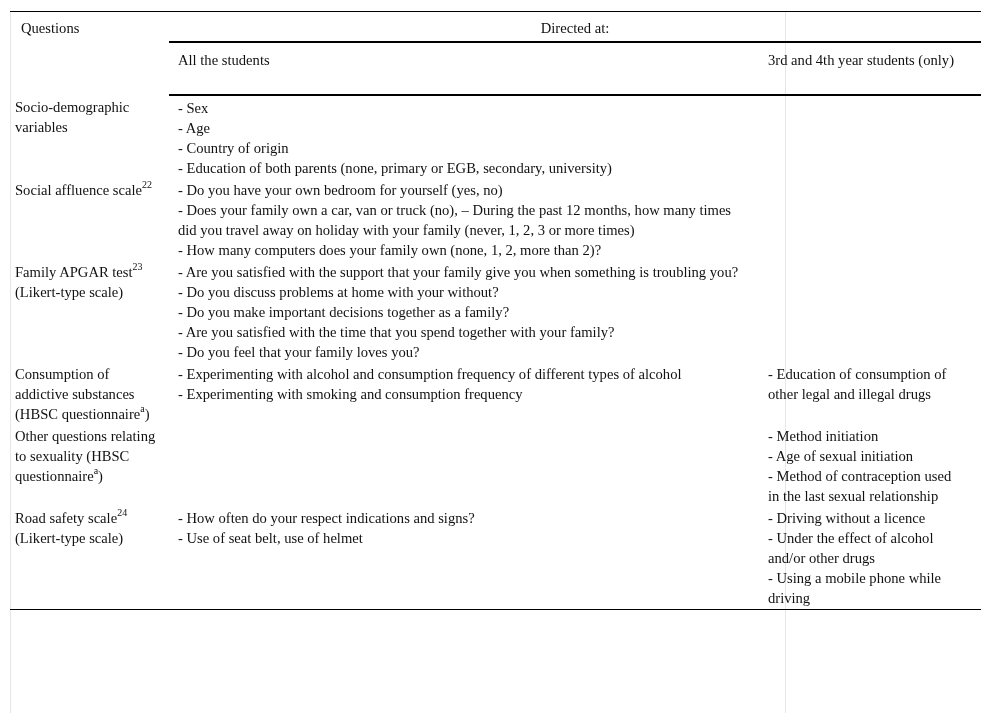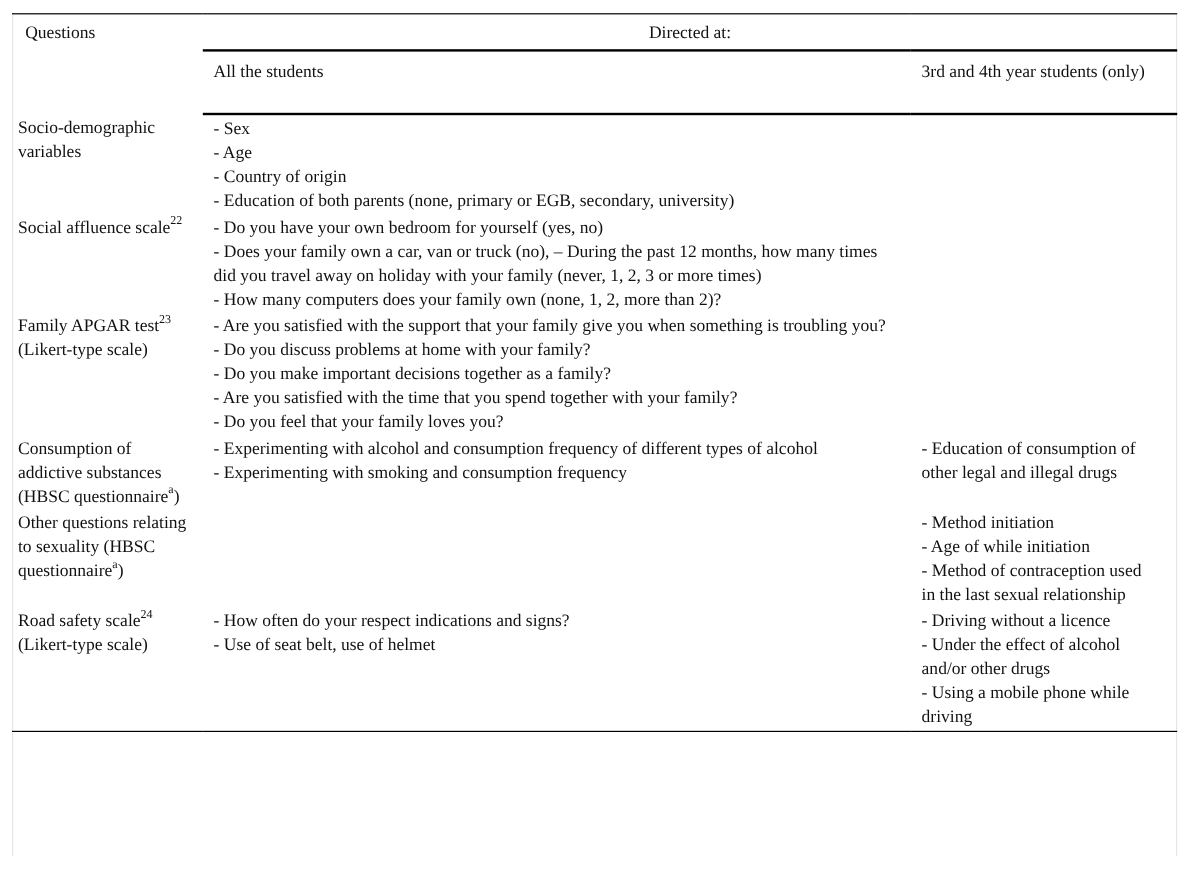--- a/index.html
+++ b/index.html
@@ -14,21 +14,21 @@
       font-family: "Liberation Serif", "DejaVu Serif", serif;
       font-size: 14.6px;
       line-height: 20px;
       color: #111111;
       overflow: hidden;
     }
     .table-wrap {
       position: absolute;
       left: 10px;
       top: 11px;
-      width: 971px;
+      width: 776px;
       height: 702px;
       border-left: 1px solid #e6e6e6;
       border-right: 1px solid #e6e6e6;
       box-sizing: border-box;
       text-decoration: underline;
     }
     table {
       border-collapse: collapse;
       width: 971px;
       table-layout: fixed;
@@ -125,21 +125,21 @@
           <span class="line">- Does your family own a car, van or truck (no), – During the past 12 months, how many times did you travel away on holiday with your family (never, 1, 2, 3 or more times)</span>
           <span class="line">- How many computers does your family own (none, 1, 2, more than 2)?</span>
         </td>
         <td class="onlycell"></td>
       </tr>
 
       <tr>
         <td class="qcell"><span>Family APGAR test</span><sup>23</sup><span> (Likert-type scale)</span></td>
         <td class="allcell">
           <span class="line">- Are you satisfied with the support that your family give you when something is troubling you?</span>
-          <span class="line">- Do you discuss problems at home with your family?</span>
+          <span class="line">- Do you discuss problems at home with your without?</span>
           <span class="line">- Do you make important decisions together as a family?</span>
           <span class="line">- Are you satisfied with the time that you spend together with your family?</span>
           <span class="line">- Do you feel that your family loves you?</span>
         </td>
         <td class="onlycell"></td>
       </tr>
 
       <tr>
         <td class="qcell"><span>Consumption of addictive substances (HBSC questionnaire</span><sup>a</sup><span>)</span></td>
         <td class="allcell">
@@ -149,21 +149,21 @@
         <td class="onlycell">
           <span class="line">- Education of consumption of other legal and illegal drugs</span>
         </td>
       </tr>
 
       <tr>
         <td class="qcell"><span>Other questions relating to sexuality (HBSC questionnaire</span><sup>a</sup><span>)</span></td>
         <td class="allcell"></td>
         <td class="onlycell">
           <span class="line">- Method initiation</span>
-          <span class="line">- Age of while initiation</span>
+          <span class="line">- Age of sexual initiation</span>
           <span class="line">- Method of contraception used in the last sexual relationship</span>
         </td>
       </tr>
 
       <tr class="last">
         <td class="qcell"><span>Road safety scale</span><sup>24</sup><span> (Likert-type scale)</span></td>
         <td class="allcell">
           <span class="line">- How often do your respect indications and signs?</span>
           <span class="line">- Use of seat belt, use of helmet</span>
         </td>

